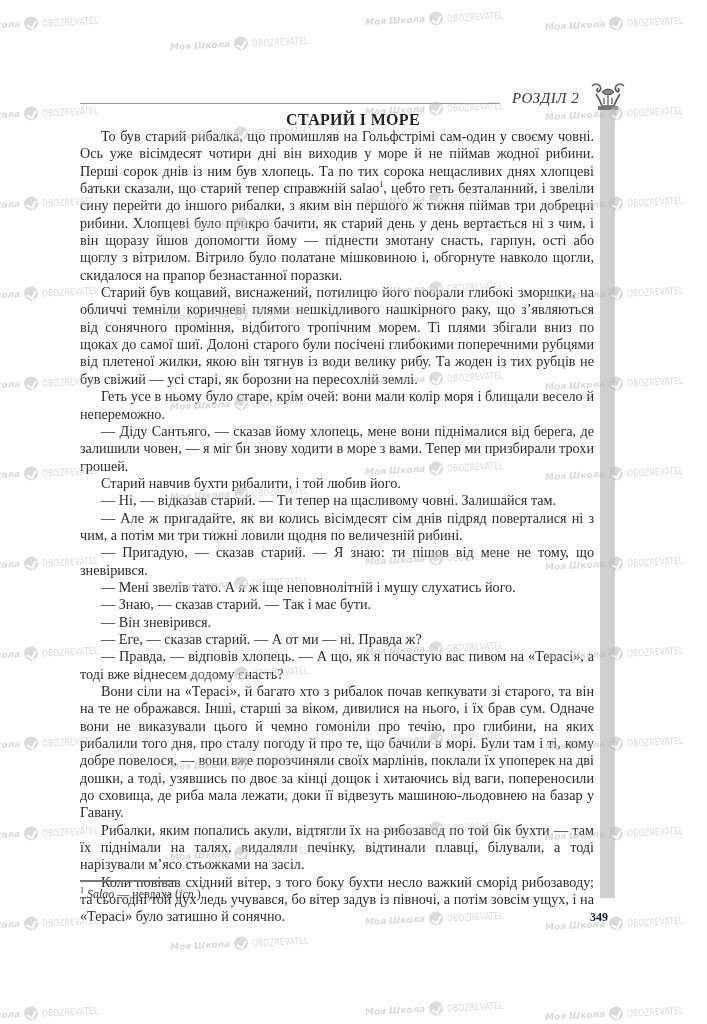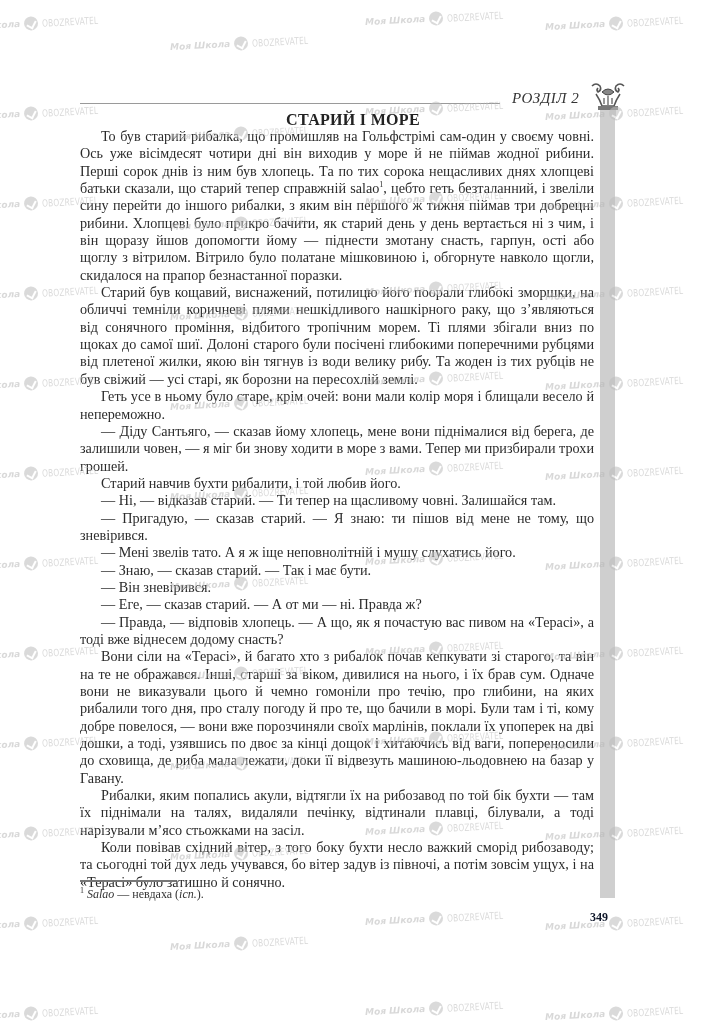--- a/index.html
+++ b/index.html
@@ -49,20 +49,21 @@
 
 <div class="title">СТАРИЙ І МОРЕ</div>
 
 <div class="body-text">
   <p><span>То був старий рибалка, що промишляв на Гольфстрімі сам-один у своєму човні. Ось уже вісімдесят чотири дні він виходив у море й не піймав жодної рибини. Перші сорок днів із ним був хлопець. Та по тих сорока нещасливих днях хлопцеві батьки сказали, що старий тепер справжній </span><span style="font-style: normal;">salao</span><sup>1</sup><span>, цебто геть безталанний, і звеліли сину перейти до іншого рибалки, з яким він першого ж тижня піймав три добрецні рибини. Хлопцеві було прикро бачити, як старий день у день вертається ні з чим, і він щоразу йшов допомогти йому — піднести змотану снасть, гарпун, ості або щоглу з вітрилом. Вітрило було полатане мішковиною і, обгорнуте навколо щогли, скидалося на прапор безнастанної поразки.</span></p>
   <p>Старий був кощавий, виснажений, потилицю його поорали глибокі зморшки, на обличчі темніли коричневі плями нешкідливого нашкірного раку, що з’являються від сонячного проміння, відбитого тропічним морем. Ті плями збігали вниз по щоках до самої шиї. Долоні старого були посічені глибокими поперечними рубцями від плетеної жилки, якою він тягнув із води велику рибу. Та жоден із тих рубців не був свіжий — усі старі, як борозни на пересохлій землі.</p>
   <p>Геть усе в ньому було старе, крім очей: вони мали колір моря і блищали весело й непереможно.</p>
   <p>— Діду Сантьяго, — сказав йому хлопець, мене вони піднімалися від берега, де залишили човен, — я міг би знову ходити в море з вами. Тепер ми призбирали трохи грошей.</p>
   <p>Старий навчив бухти рибалити, і той любив його.</p>
   <p>— Ні, — відказав старий. — Ти тепер на щасливому човні. Залишайся там.</p>
+  <p>— Але ж пригадайте, як ви колись вісімдесят сім днів підряд поверталися ні з чим, а потім ми три тижні ловили щодня по величезній рибині.</p>
   <p>— Пригадую, — сказав старий. — Я знаю: ти пішов від мене не тому, що зневірився.</p>
   <p>— Мені звелів тато. А я ж іще неповнолітній і мушу слухатись його.</p>
   <p>— Знаю, — сказав старий. — Так і має бути.</p>
   <p>— Він зневірився.</p>
   <p>— Еге, — сказав старий. — А от ми — ні. Правда ж?</p>
   <p>— Правда, — відповів хлопець. — А що, як я почастую вас пивом на «Терасі», а тоді вже віднесем додому снасть?</p>
   <p>Вони сіли на «Терасі», й багато хто з рибалок почав кепкувати зі старого, та він на те не ображався. Інші, старші за віком, дивилися на нього, і їх брав сум. Одначе вони не виказували цього й чемно гомоніли про течію, про глибини, на яких рибалили того дня, про сталу погоду й про те, що бачили в морі. Були там і ті, кому добре повелося, — вони вже порозчиняли своїх марлінів, поклали їх упоперек на дві дошки, а тоді, узявшись по двоє за кінці дощок і хитаючись від ваги, попереносили до сховища, де риба мала лежати, доки її відвезуть машиною-льодовнею на базар у Гавану.</p>
   <p>Рибалки, яким попались акули, відтягли їх на рибозавод по той бік бухти — там їх піднімали на талях, видаляли печінку, відтинали плавці, білували, а тоді нарізували м’ясо стьожками на засіл.</p>
   <p>Коли повівав східний вітер, з того боку бухти несло важкий сморід рибозаводу; та сьогодні той дух ледь учувався, бо вітер задув із півночі, а потім зовсім ущух, і на «Терасі» було затишно й сонячно.</p>
 </div>

